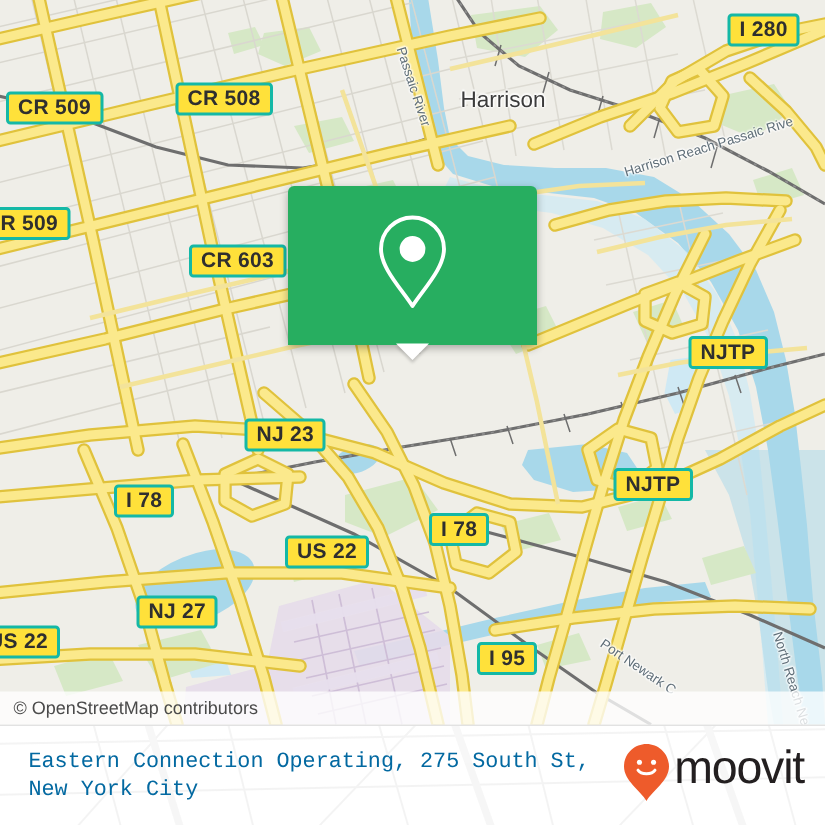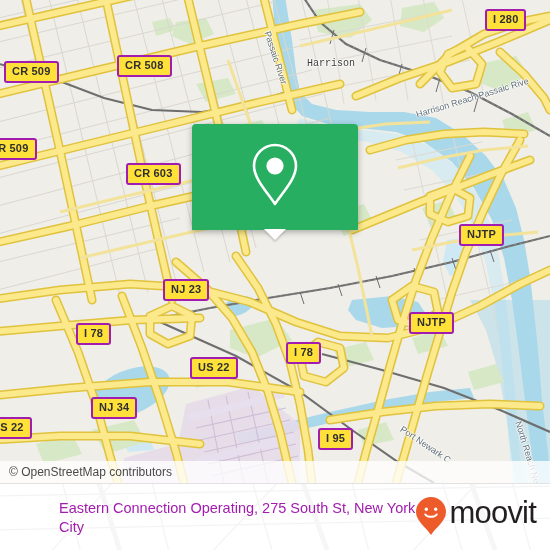--- a/index.html
+++ b/index.html
@@ -35,41 +35,41 @@
     top: 0;
     width: 550px;
     height: 483px;
     display: block;
   }
 
   
   .shield {
     position: absolute;
     background: #ffe13a;
-    border: 2px solid #a21caf;
+    border: 2px solid #14b8a6;
     border-radius: 3px;
     color: #2f2f2f;
     font-family: "Liberation Sans", sans-serif;
-    font-size: 11px;
+    font-size: 14px;
     font-weight: bold;
     letter-spacing: 0.2px;
     line-height: 15px;
     height: 15px;
     padding: 1px 6px 2px 6px;
     white-space: nowrap;
     box-sizing: content-box;
     text-align: center;
   }
 
   
   .place-label {
     position: absolute;
     color: #3b3b3b;
-    font-family: Liberation Mono, monospace;
-    font-size: 10px;
+    font-family: Liberation Sans, sans-serif;
+    font-size: 15px;
     white-space: nowrap;
     text-shadow: 1px 0 1px #fff, -1px 0 1px #fff, 0 1px 1px #fff, 0 -1px 1px #fff;
     text-align: center;
   }
   .water-label {
     position: absolute;
     color: #5f6e78;
     font-family: "Liberation Sans", sans-serif;
     font-size: 9px;
     white-space: nowrap;
@@ -164,26 +164,25 @@
     top: 0;
     width: 550px;
     height: 67px;
     display: flex;
     align-items: center;
     justify-content: space-between;
     box-sizing: border-box;
     padding: 0 14px 0 19px;
   }
   #footer-caption {
-    font-family: Liberation Sans, sans-serif;
+    font-family: Liberation Mono, monospace;
     font-size: 14.5px;
     line-height: 19px;
-    color: #a21caf;
+    color: #0369a1;
     max-width: 378px;
-    margin-left: 40px;
   }
   #brand {
     display: flex;
     align-items: flex-start;
     gap: 2px;
     flex: 0 0 auto;
   }
   #brand-wordmark {
     font-family: "Liberation Sans", sans-serif;
     font-size: 31px;
@@ -431,21 +430,21 @@
     </svg>
 
     <div class="shield" style="left:4px; top:61px;">CR 509</div>
     <div class="shield" style="left:117px; top:55px;">CR 508</div>
     <div class="shield" style="left:83px; top:163px;margin-left:43px;">CR 603</div>
     <div class="shield" style="left:485px; top:9px;">I 280</div>
     <div class="shield" style="left:-18px; top:138px;">CR 509</div>
     <div class="shield" style="left:163px; top:279px;">NJ 23</div>
     <div class="shield" style="left:76px; top:323px;">I 78</div>
     <div class="shield" style="left:190px; top:357px;">US 22</div>
-    <div class="shield" style="left:91px; top:397px;">NJ 34</div>
+    <div class="shield" style="left:91px; top:397px;">NJ 27</div>
     <div class="shield" style="left:-16px; top:417px;">US 22</div>
     <div class="shield" style="left:459px; top:224px;">NJTP</div>
     <div class="shield" style="left:409px; top:312px;">NJTP</div>
     <div class="shield" style="left:286px; top:342px;">I 78</div>
     <div class="shield" style="left:318px; top:428px;">I 95</div>
 
     <div class="place-label" style="left:307px; top:58px;">Harrison</div>
 
     <div class="water-label" style="left:272px; top:30px; transform:rotate(72deg); transform-origin:0 0;">Passaic River</div>
     <div class="water-label" style="left:415px; top:110px; transform:rotate(-17deg); transform-origin:0 0;">Harrison Reach Passaic Rive</div>

